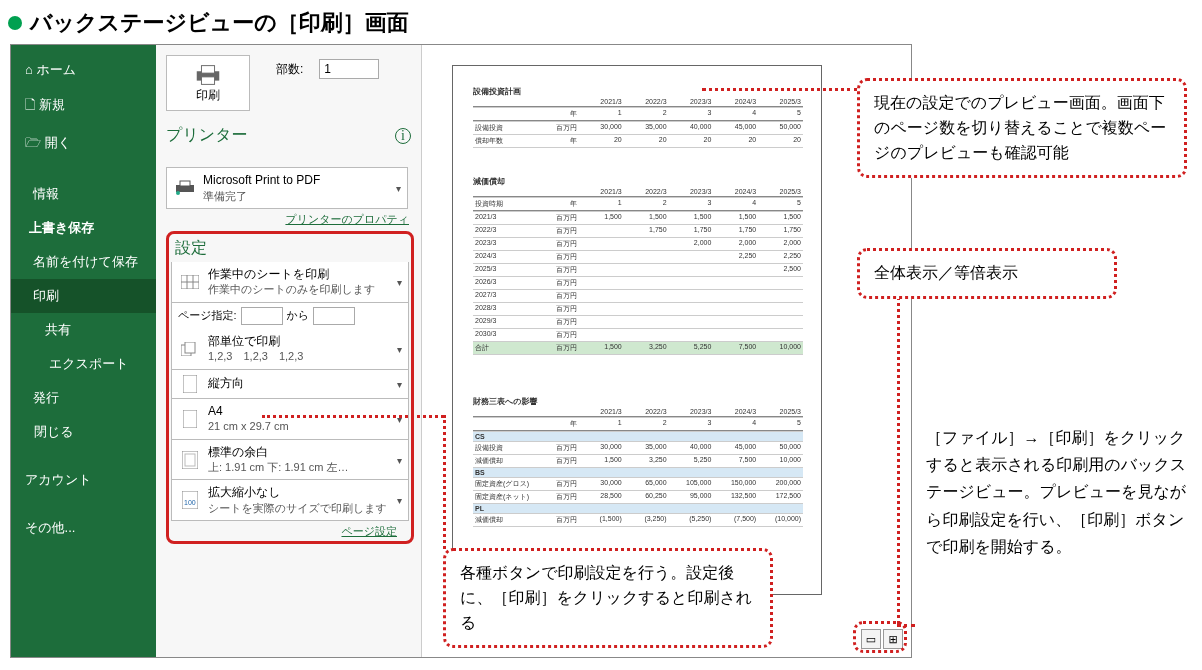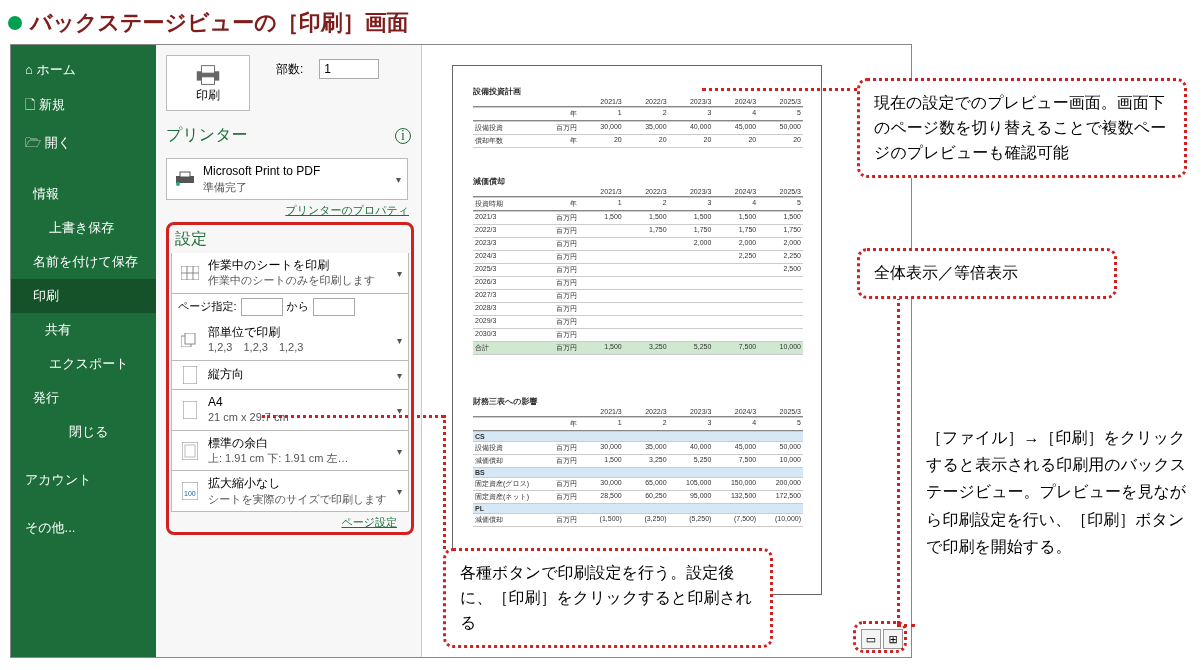--- a/index.html
+++ b/index.html
@@ -1,33 +1,33 @@
 <!DOCTYPE html>
 <html><head>
 <meta charset="utf-8">
 <style>
 *{box-sizing:border-box;margin:0;padding:0;font-family:"Meiryo","Yu Gothic",sans-serif}
 body{background:#fff;width:1202px;height:670px;position:relative;overflow:hidden}
 
-.page-title{font-size:22px;font-weight:bold;color:#7f1d1d;padding:8px 8px 4px;display:flex;align-items:center}
+.page-title{font-size:22px;font-weight:bold;color:#000000;padding:8px 8px 4px;display:flex;align-items:center}
 .bullet{width:14px;height:14px;background:#00a050;border-radius:50%;margin-right:8px}
 
 .app{position:absolute;left:10px;top:44px;width:902px;height:614px;border:1px solid #888;background:#f7f7f7;display:flex}
 
 .sidebar{width:145px;background:#1d6d3b;color:#fff;display:flex;flex-direction:column;padding-top:8px;font-size:13px}
 .sidebar .item{padding:8px 14px;cursor:pointer}
 .sidebar .item.active{background:#155229}
 
 .middle{width:265px;padding:10px 0 10px 10px;position:relative}
 .print-btn{width:84px;height:56px;border:1px solid #bbb;background:#fff;display:flex;flex-direction:column;align-items:center;justify-content:center;font-size:12px}
 .print-btn svg{width:30px;height:24px}
 .copies{position:absolute;left:120px;top:14px;font-size:12px;display:flex;align-items:center;gap:16px}
 .copies input{width:60px;height:20px;border:1px solid #aaa;padding:0 4px;font-size:12px}
 
-.section-h{color:#1d6d3b;font-size:16px;margin:14px 0 12px;display:flex;align-items:center;justify-content:space-between}
+.section-h{color:#1d6d3b;font-size:16px;margin:14px 0 21px;display:flex;align-items:center;justify-content:space-between}
 .info-i{color:#1d6d3b;font-size:14px;border:1px solid #1d6d3b;border-radius:50%;width:16px;height:16px;display:inline-flex;align-items:center;justify-content:center;font-family:serif;margin-right:10px}
 
 .dd{border:1px solid #bbb;background:#fff;padding:5px 6px;font-size:12px;display:flex;align-items:center;position:relative;width:242px}
 .dd .ic{width:24px;margin-right:6px;display:flex;align-items:center;justify-content:center}
 .dd .txt{flex:1;line-height:1.3}
 .dd .sub{color:#555;font-size:11px}
 .dd .arrow{position:absolute;right:6px;top:50%;transform:translateY(-50%);font-size:10px;color:#555}
 .link{color:#1d6d3b;font-size:11px;text-decoration:underline;text-align:right;display:block;margin:3px 12px 0 0}
 
 .settings-box{border:3px solid #d02020;border-radius:8px;padding:4px 2px 2px;margin-top:4px;width:248px}
@@ -70,27 +70,27 @@
   <span>バックステージビューの［印刷］画面</span>
 </div>
 
 <div class="app">
 
   <div class="sidebar" id="sidebar">
       <div class="item">⌂ ホーム</div>
       <div class="item">🗋 新規</div>
       <div class="item">🗁 開く</div>
       <div class="item" style="padding-left: 22px; margin-top: 14px;">情報</div>
-      <div class="item" style="padding-left: 38px;">上書き保存</div>
+      <div class="item" style="padding-left: 18px; font-weight: bold;">上書き保存</div>
       <div class="item" style="padding-left: 22px;">名前を付けて保存</div>
       <div class="item active" style="padding-left: 22px;">印刷</div>
       <div class="item" style="padding-left: 34px;">共有</div>
       <div class="item" style="padding-left: 38px;">エクスポート</div>
       <div class="item" style="padding-left: 22px;">発行</div>
-      <div class="item" style="padding-left: 23px; margin-left: 35px;">閉じる</div>
+      <div class="item" style="padding-left: 23px;">閉じる</div>
       <div class="item" style="margin-top: 14px;">アカウント</div>
       <div class="item" style="margin-top: 14px;">その他...</div>
     </div>
 
   <div class="middle">
     <div class="print-btn">
       <svg viewBox="0 0 32 24">
           <rect x="4" y="8" width="24" height="10" fill="#666"></rect>
           <rect x="9" y="2" width="14" height="8" fill="#fff" stroke="#666"></rect>
           <rect x="9" y="14" width="14" height="8" fill="#fff" stroke="#666"></rect>

